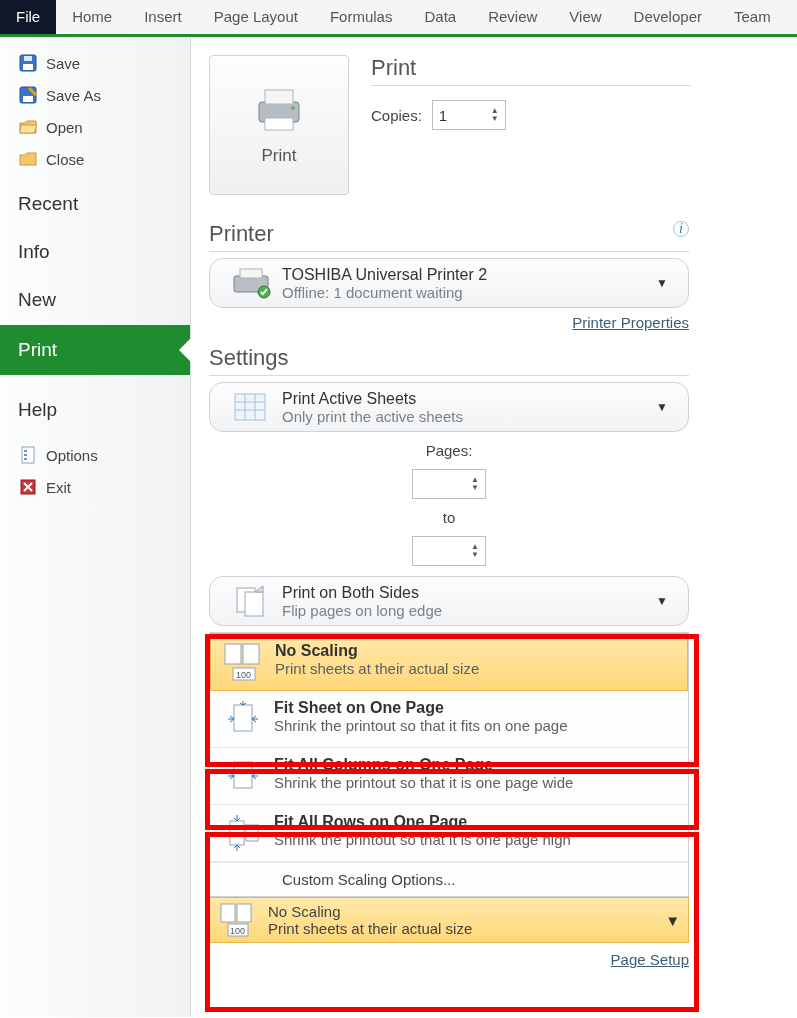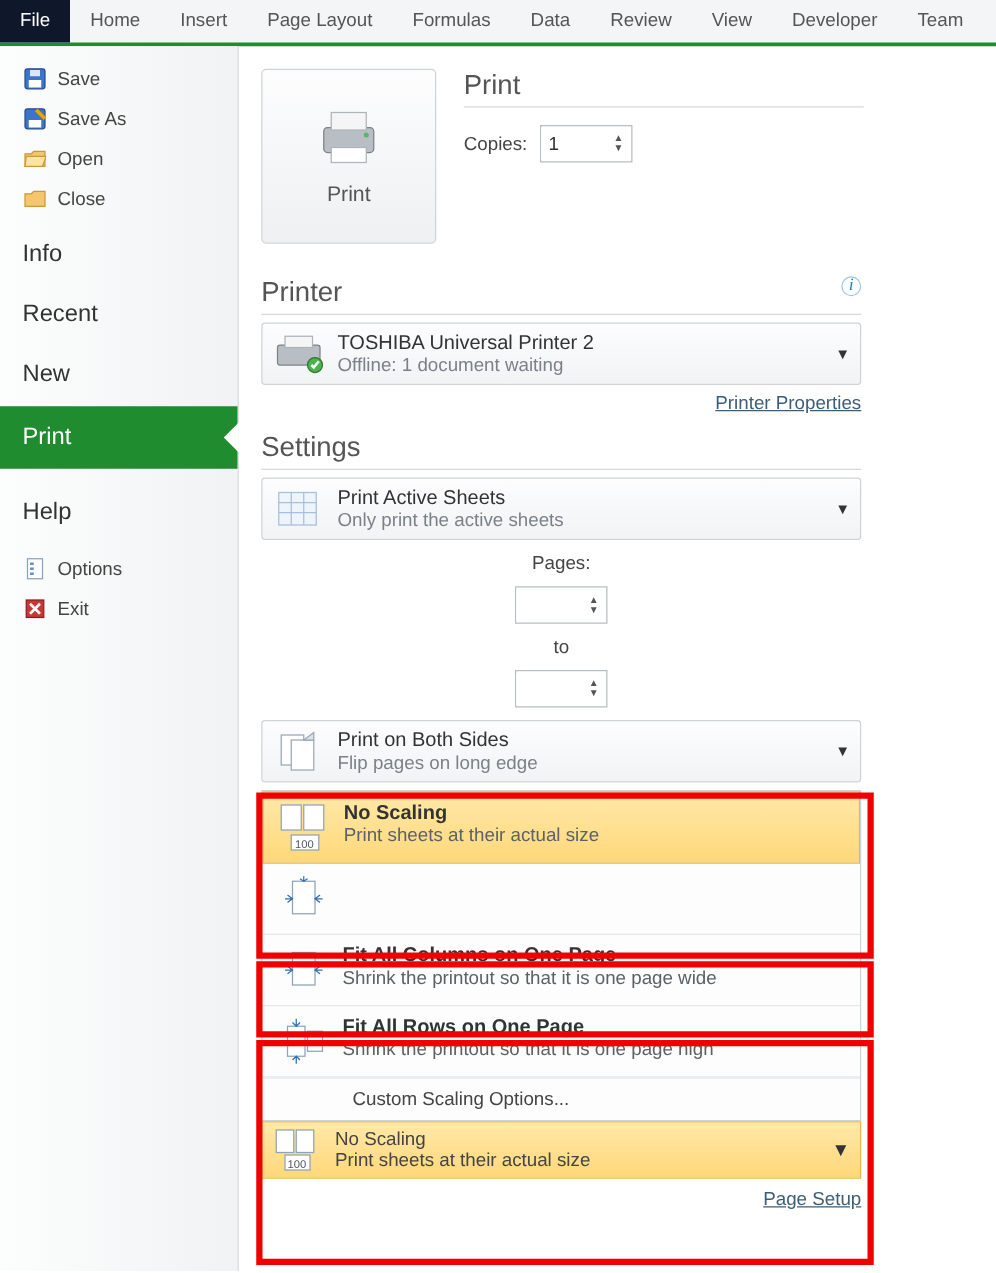--- a/index.html
+++ b/index.html
@@ -22,21 +22,21 @@
   .print-row { display:flex; gap:22px; align-items:flex-start; }
   .big-print-btn { width:140px; height:140px; border:1px solid #cfd3d6; border-radius:4px; background:linear-gradient(#fdfdfe,#eef0f2); display:flex; flex-direction:column; align-items:center; justify-content:center; gap:12px; cursor:pointer;}
   .big-print-btn .plabel { color:#555; font-size:17px; }
   .section-title { font-size:22px; color:#555; margin-bottom:6px; border-bottom:1px solid #d6d8da; padding-bottom:4px; width:480px;}
   .copies-row { display:flex; align-items:center; gap:10px; margin-top:14px; }
   .spin { position:relative; display:inline-flex; align-items:center; border:1px solid #b9bec2; height:30px; background:#fff; }
   .spin input { border:none; outline:none; width:58px; padding:4px 6px; font-size:15px; color:#333;}
   .spin .arrows { display:flex; flex-direction:column; width:14px; font-size:8px; line-height:8px; color:#555; cursor:pointer; padding-right:4px;}
   .block { margin-top:26px; width:480px; }
   .info-icon { float:right; font-size:14px; color:#2a7fbf; border:1px solid #9cc6e6; border-radius:50%; width:16px;height:16px; text-align:center; line-height:14px; font-style:italic; font-family:Georgia,serif;}
-  .dd { width:480px; border:1px solid #cfd3d6; border-radius:3px; background:linear-gradient(#fdfdfe,#f1f3f5); display:flex; align-items:center; padding:6px 8px; gap:10px; cursor:pointer; position:relative;}
+  .dd { width:480px; border:1px solid #cfd3d6; border-radius:14px; background:linear-gradient(#fdfdfe,#f1f3f5); display:flex; align-items:center; padding:6px 20px; gap:10px; cursor:pointer; position:relative;}
   .dd .icon-large { width:42px; height:36px; display:flex; align-items:center; justify-content:center; }
   .dd .txt { flex:1; }
   .dd .t1 { color:#333; font-size:16px; }
   .dd .t2 { color:#7b8287; font-size:15px; }
   .dd .caret { color:#333; font-size:12px; }
   .link { color:#3b5f77; text-decoration:underline; cursor:pointer; font-size:15px;}
   .right-link { text-align:right; width:480px; margin-top:6px; }
   .pages-row { display:flex; align-items:center; gap:10px; margin-top:10px;flex-direction:column; }
   
   .hl-wrap { position:relative; margin-top:6px; }
@@ -104,22 +104,22 @@
     </div>
     <div class="sb-item">
       <span class="icon">
         <svg width="18" height="16">
             <path d="M1 4 L6 4 L8 2 L17 2 L17 14 L1 14 Z" fill="#f5c66a" stroke="#c99a3a"></path>
           </svg>
       </span>
       <span class="lbl">Close</span>
     </div>
 
+    <div class="sb-heading">Recent</div>
     <div class="sb-heading">Info</div>
-    <div class="sb-heading">Recent</div>
     <div class="sb-heading">New</div>
     <div class="sb-active">Print</div>
     <div class="sb-heading">Help</div>
 
     <div class="sb-item" style="margin-top:10px;">
       <span class="icon">
         <svg width="16" height="18">
             <rect x="2" y="1" width="12" height="16" fill="#fff" stroke="#8aa2c1"></rect>
             <rect x="4" y="4" width="3" height="2" fill="#6d8fc3"></rect>
             <rect x="4" y="8" width="3" height="2" fill="#6d8fc3"></rect>
@@ -252,20 +252,24 @@
           </div>
           <div class="opt">
             <span class="icon-large">
               <svg width="44" height="40">
                   <rect x="14" y="6" width="18" height="26" fill="#fff" stroke="#8fa3b8"></rect>
                   <path d="M8 20 L14 20 M10 17 L14 20 L10 23" stroke="#2f6fb5" fill="none"></path>
                   <path d="M38 20 L32 20 M36 17 L32 20 L36 23" stroke="#2f6fb5" fill="none"></path>
                   <path d="M23 2 L23 6 M20 4 L23 6 L26 4" stroke="#2f6fb5" fill="none"></path>
                 </svg>
             </span>
+            <span class="txt">
+              <div class="t1">Fit Sheet on One Page</div>
+              <div class="t2">Shrink the printout so that it fits on one page</div>
+            </span>
           </div>
           <div class="opt">
             <span class="icon-large">
               <svg width="44" height="40">
                   <rect x="14" y="6" width="18" height="26" fill="#fff" stroke="#8fa3b8"></rect>
                   <path d="M8 20 L14 20 M10 17 L14 20 L10 23" stroke="#2f6fb5" fill="none"></path>
                   <path d="M38 20 L32 20 M36 17 L32 20 L36 23" stroke="#2f6fb5" fill="none"></path>
                 </svg>
             </span>
             <span class="txt">

